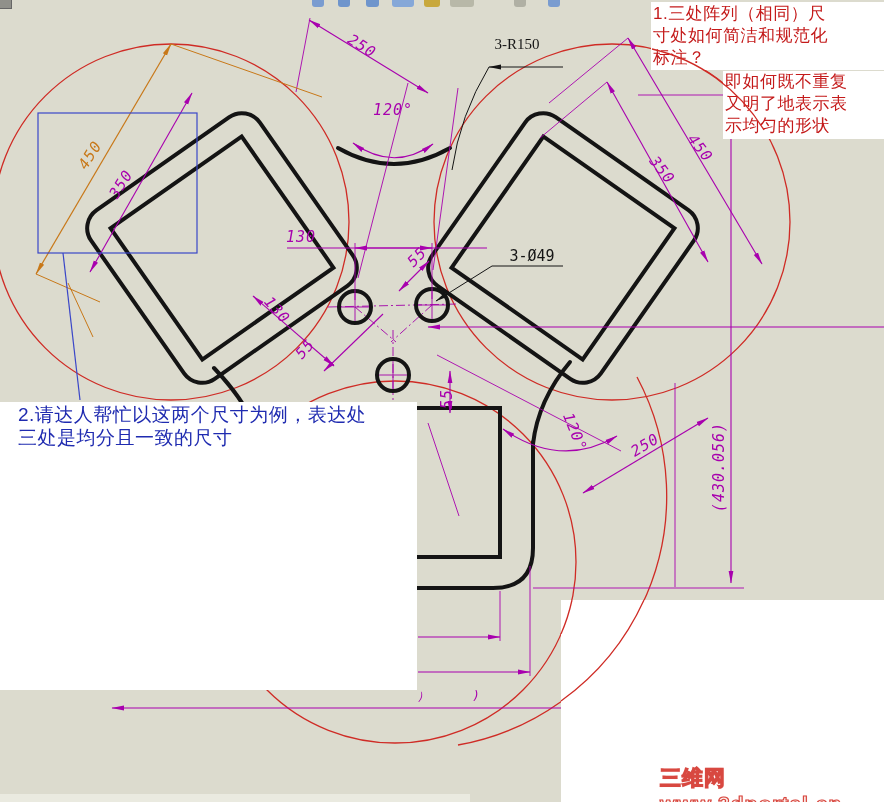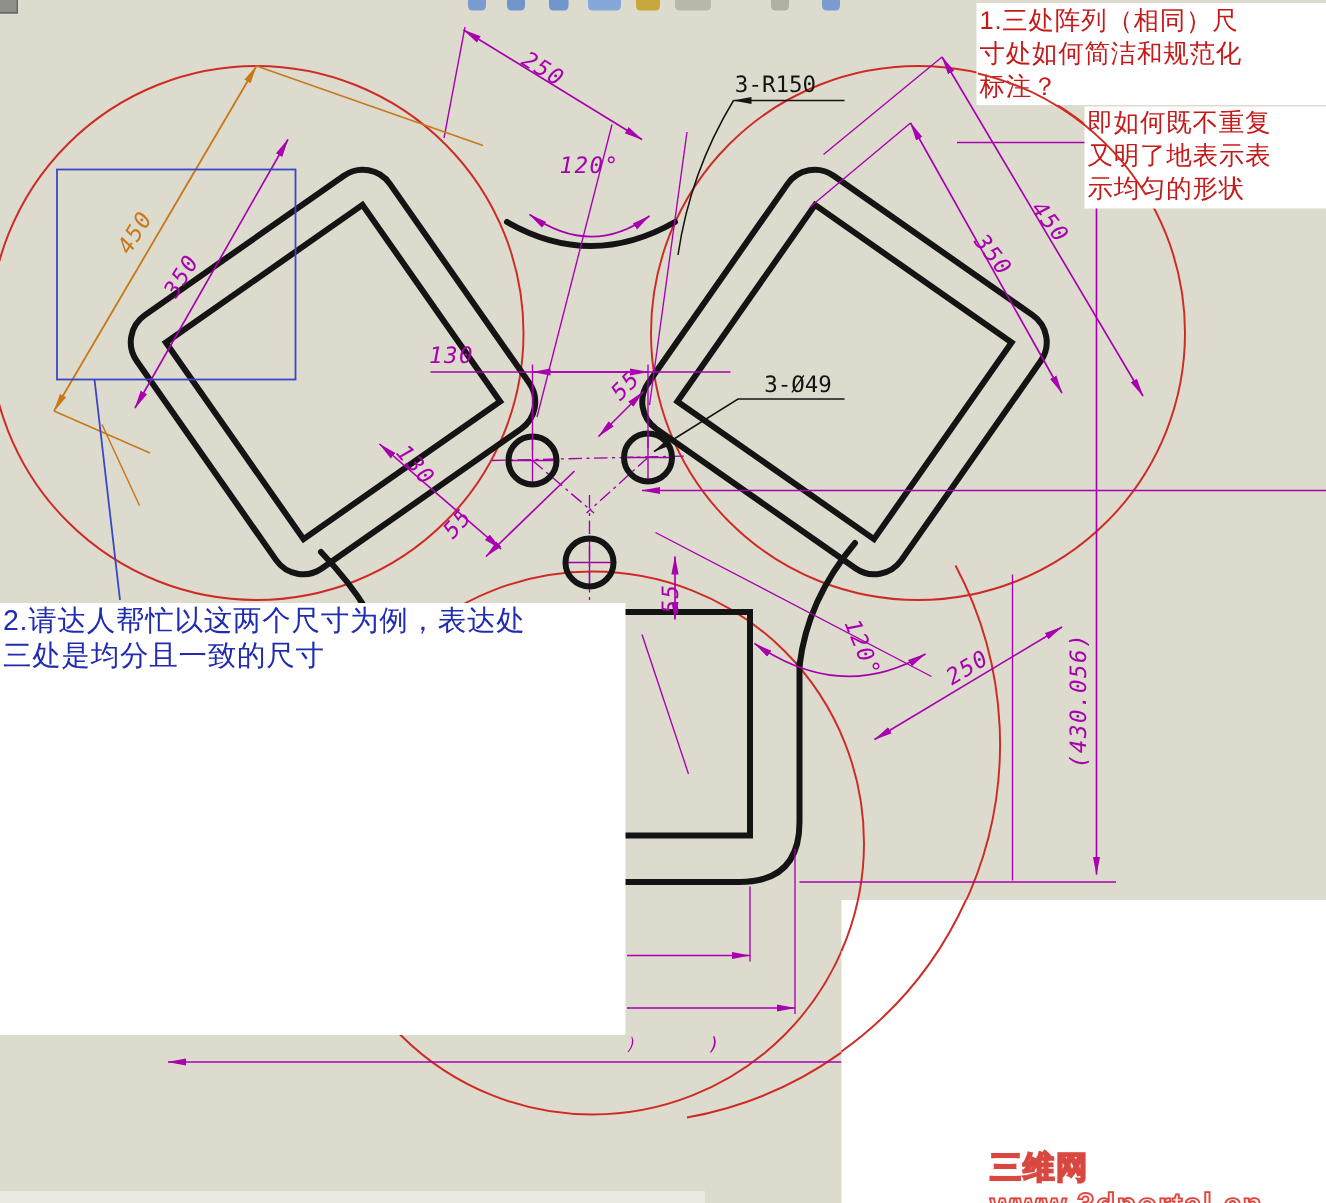--- a/index.html
+++ b/index.html
@@ -4,21 +4,21 @@
 <style>
   html,body{margin:0;padding:0;background:#888;}
   #stage{position:relative;width:884px;height:802px;overflow:hidden;
          background:#dcdbce;font-family:"Liberation Sans",sans-serif;}
   svg{position:absolute;left:0;top:0;}
   #base-svg{z-index:1;}
   #overlay-svg{z-index:3;pointer-events:none;}
   .whitebox{position:absolute;background:#ffffff;}
   #note2-box{left:0;top:402px;width:417px;height:288px;z-index:2;}
   #note2-text{color:#1f2bb0;font-size:19px;line-height:23px;white-space:pre-line;
-              padding:1px 0 0 2px;letter-spacing:0.5px;}
+              padding:1px 0 0 18px;letter-spacing:0.5px;}
   #rightbox{left:561px;top:600px;width:323px;height:202px;z-index:2;}
   .note1{position:absolute;z-index:2;background:#ffffff;color:#c41a1a;
          font-size:17px;line-height:22px;white-space:pre-line;letter-spacing:0.5px;}
   #note1a{left:651px;top:2px;width:233px;padding:1px 0 1px 2px;}
   #note1b{left:723px;top:71px;width:161px;padding:0 0 2px 2px;}
   #dim-layer{position:absolute;left:0;top:0;width:884px;height:802px;z-index:2;pointer-events:none;}
   .dim{position:absolute;font:italic 15px "DejaVu Sans Mono",monospace;
        color:#a800ae;white-space:nowrap;letter-spacing:1px;}
   .dim.blk{color:#141414;font-style:normal;letter-spacing:0;}
   .dim.org{color:#c87818;}
@@ -155,21 +155,21 @@
   <div class="note1" id="note1a">1.三处阵列（相同）尺
 寸处如何简洁和规范化
 标注？</div>
   <div class="note1" id="note1b">即如何既不重复
 又明了地表示表
 示均匀的形状</div>
   <div class="whitebox" id="rightbox"></div>
 
   <div id="dim-layer">
       <span class="dim" style="left: 362px; top: 46px; transform: translate(-50%, -50%) rotate(32deg);">250</span>
-      <span class="dim blk" style="left: 517px; top: 56px; transform: translate(-50%, -50%) rotate(0deg);">3-R150</span>
+      <span class="dim blk" style="left: 517px; top: 44px; transform: translate(-50%, -50%) rotate(0deg); font-family: Liberation Serif, serif;">3-R150</span>
       <span class="dim" style="left: 393px; top: 110px; transform: translate(-50%, -50%) rotate(0deg);">120°</span>
       <span class="dim" style="left: 301px; top: 237px; transform: translate(-50%, -50%) rotate(0deg);">130</span>
       <span class="dim" style="left: 417px; top: 257px; transform: translate(-50%, -50%) rotate(-45deg);">55</span>
       <span class="dim blk" style="left: 532px; top: 256px; transform: translate(-50%, -50%) rotate(0deg);">3-Ø49</span>
       <span class="dim" style="left: 277px; top: 310px; transform: translate(-50%, -50%) rotate(49deg);">130</span>
       <span class="dim" style="left: 305px; top: 349px; transform: translate(-50%, -50%) rotate(-48deg);">55</span>
       <span class="dim" style="left: 447px; top: 399px; transform: translate(-50%, -50%) rotate(-90deg);">55</span>
       <span class="dim org" style="left: 90px; top: 155px; transform: translate(-50%, -50%) rotate(-58deg);">450</span>
       <span class="dim" style="left: 121px; top: 184px; transform: translate(-50%, -50%) rotate(-58deg);">350</span>
       <span class="dim" style="left: 700px; top: 148px; transform: translate(-50%, -50%) rotate(52deg);">450</span>

